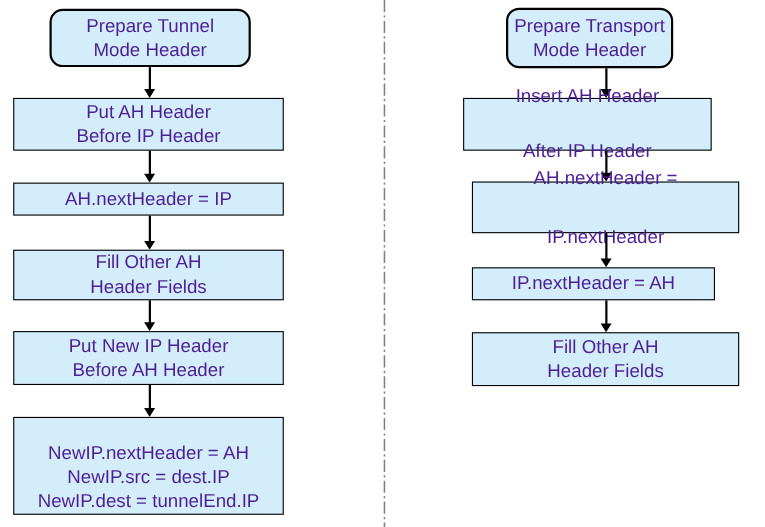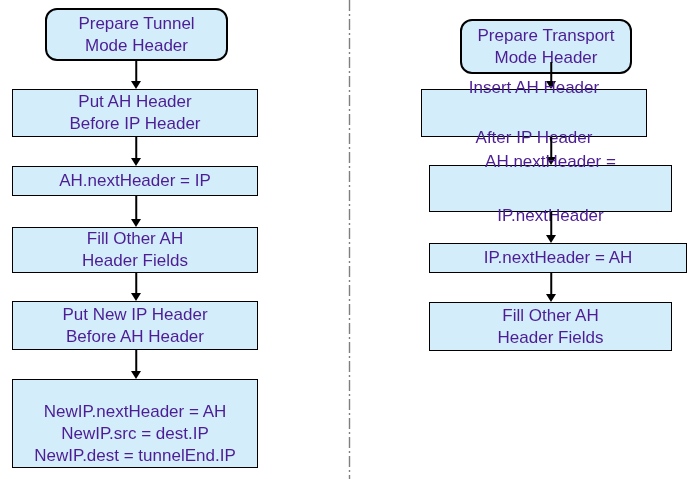--- a/index.html
+++ b/index.html
@@ -70,24 +70,24 @@
   .l2 { left: 12px;  top: 166px; width: 246px; height: 30px; }
   .l3 { left: 12px;  top: 227px; width: 246px; height: 46px; }
   .l4 { left: 12px;  top: 301px; width: 246px; height: 49px; }
   .l5 { left: 12px;  top: 379px; width: 246px; height: 89px; justify-content: flex-end; }
   .al0 { left: 131px; top: 61px;  height: 28px; }
   .al1 { left: 131px; top: 137px; height: 29px; }
   .al2 { left: 131px; top: 196px; height: 31px; }
   .al3 { left: 131px; top: 273px; height: 28px; }
   .al4 { left: 131px; top: 350px; height: 29px; }
   
-  .r0 { left: 460px; top: 19px;   width: 172px; height: 55px; text-align: right; }
+  .r0 { left: 460px; top: 7px;   width: 152px; height: 55px; text-align: right; }
   .r1 { left: 421px; top: 89px;  width: 226px; height: 48px; gap: 28px; }
   .r2 { left: 429px; top: 165px; width: 243px; height: 47px; gap: 32px; }
-  .r3 { left: 429px; top: 243px; width: 258px; height: 30px; }
+  .r3 { left: 429px; top: 243px; width: 221px; height: 30px; }
   .r4 { left: 429px; top: 302px; width: 243px; height: 49px; }
   .ar0 { left: 546px; top: 62px;  height: 27px; }
   .ar1 { left: 546px; top: 137px; height: 28px; }
   .ar2 { left: 546px; top: 212px; height: 31px; }
   .ar3 { left: 546px; top: 273px; height: 29px; }
 </style>
 </head>
 <body>
 
 <div class="canvas">

